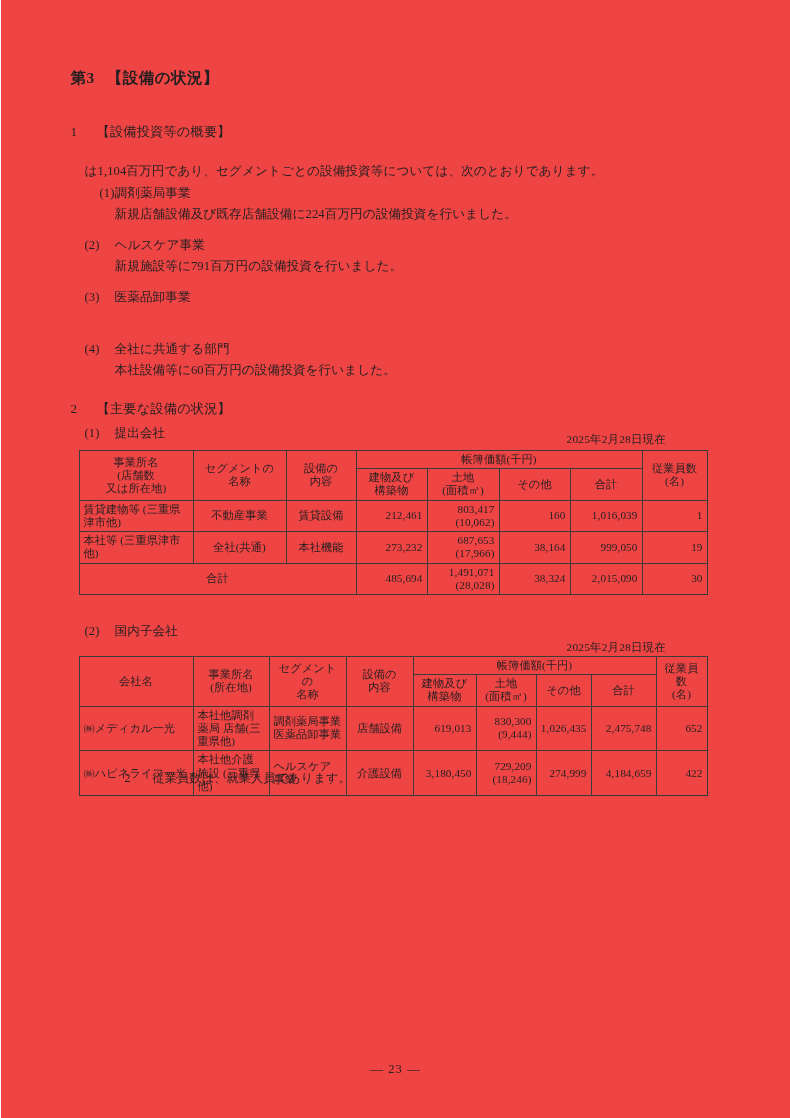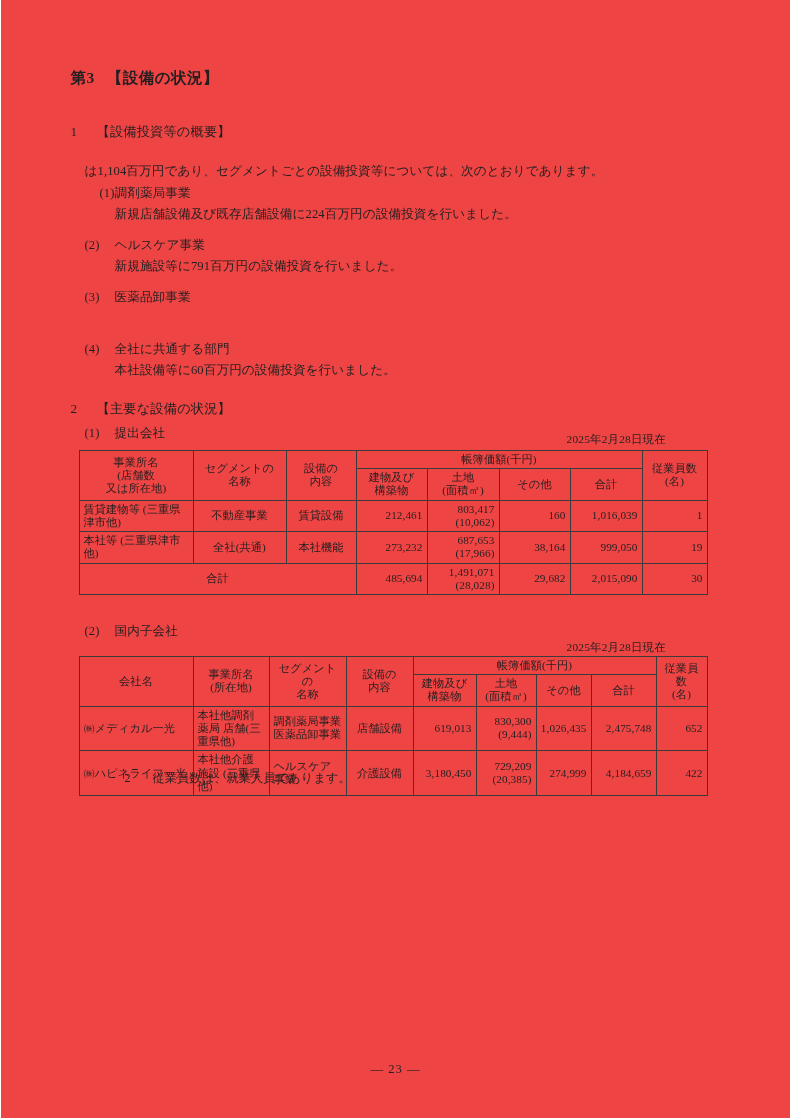--- a/index.html
+++ b/index.html
@@ -230,21 +230,21 @@
         <td class="num">999,050</td>
         <td class="num">19</td>
       </tr>
       <tr>
         <td class="ctr" colspan="3">合計</td>
         <td class="num">485,694</td>
         <td class="num">
           <span class="sub">1,491,071</span>
           <span class="sub">(28,028)</span>
         </td>
-        <td class="num">29,682</td>
+        <td class="num">38,324</td>
         <td class="num">2,015,090</td>
         <td class="num">30</td>
       </tr>
     </tbody>
   </table>
 
   <div class="item" style="left:84px; top:623px;">
     <span class="marker">(2)</span><span>国内子会社</span>
   </div>
 
@@ -323,21 +323,21 @@
           <span class="ln">本社他介護施設</span>
           <span class="ln">(三重県他)</span>
         </td>
         <td class="txt">
           <span class="ln">ヘルスケア事業</span>
         </td>
         <td class="ctr">介護設備</td>
         <td class="num">3,180,450</td>
         <td class="num">
           <span class="sub">729,209</span>
-          <span class="sub">(20,385)</span>
+          <span class="sub">(18,246)</span>
         </td>
         <td class="num">274,999</td>
         <td class="num">4,184,659</td>
         <td class="num">422</td>
       </tr>
     </tbody>
   </table>
 
   <div class="notes" style="left:84px; top:770px;">
     <span class="nrow">

